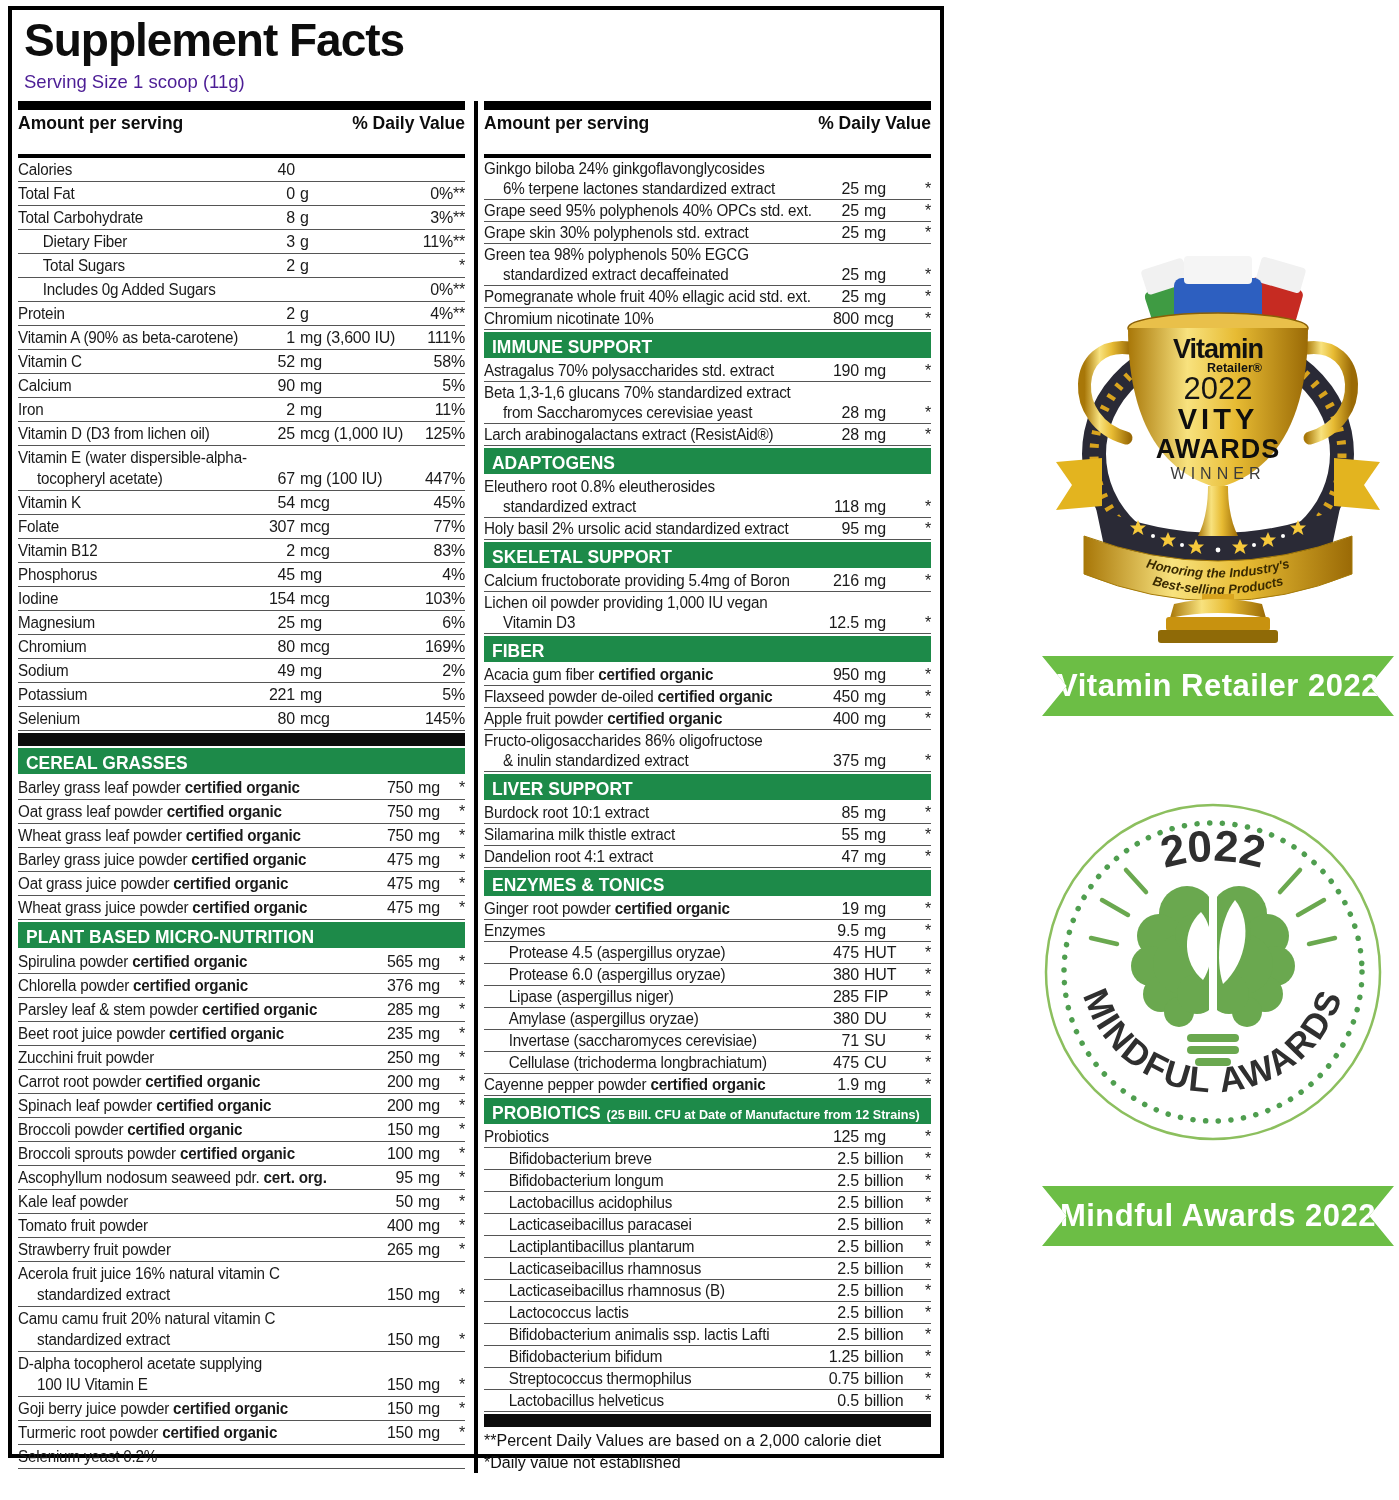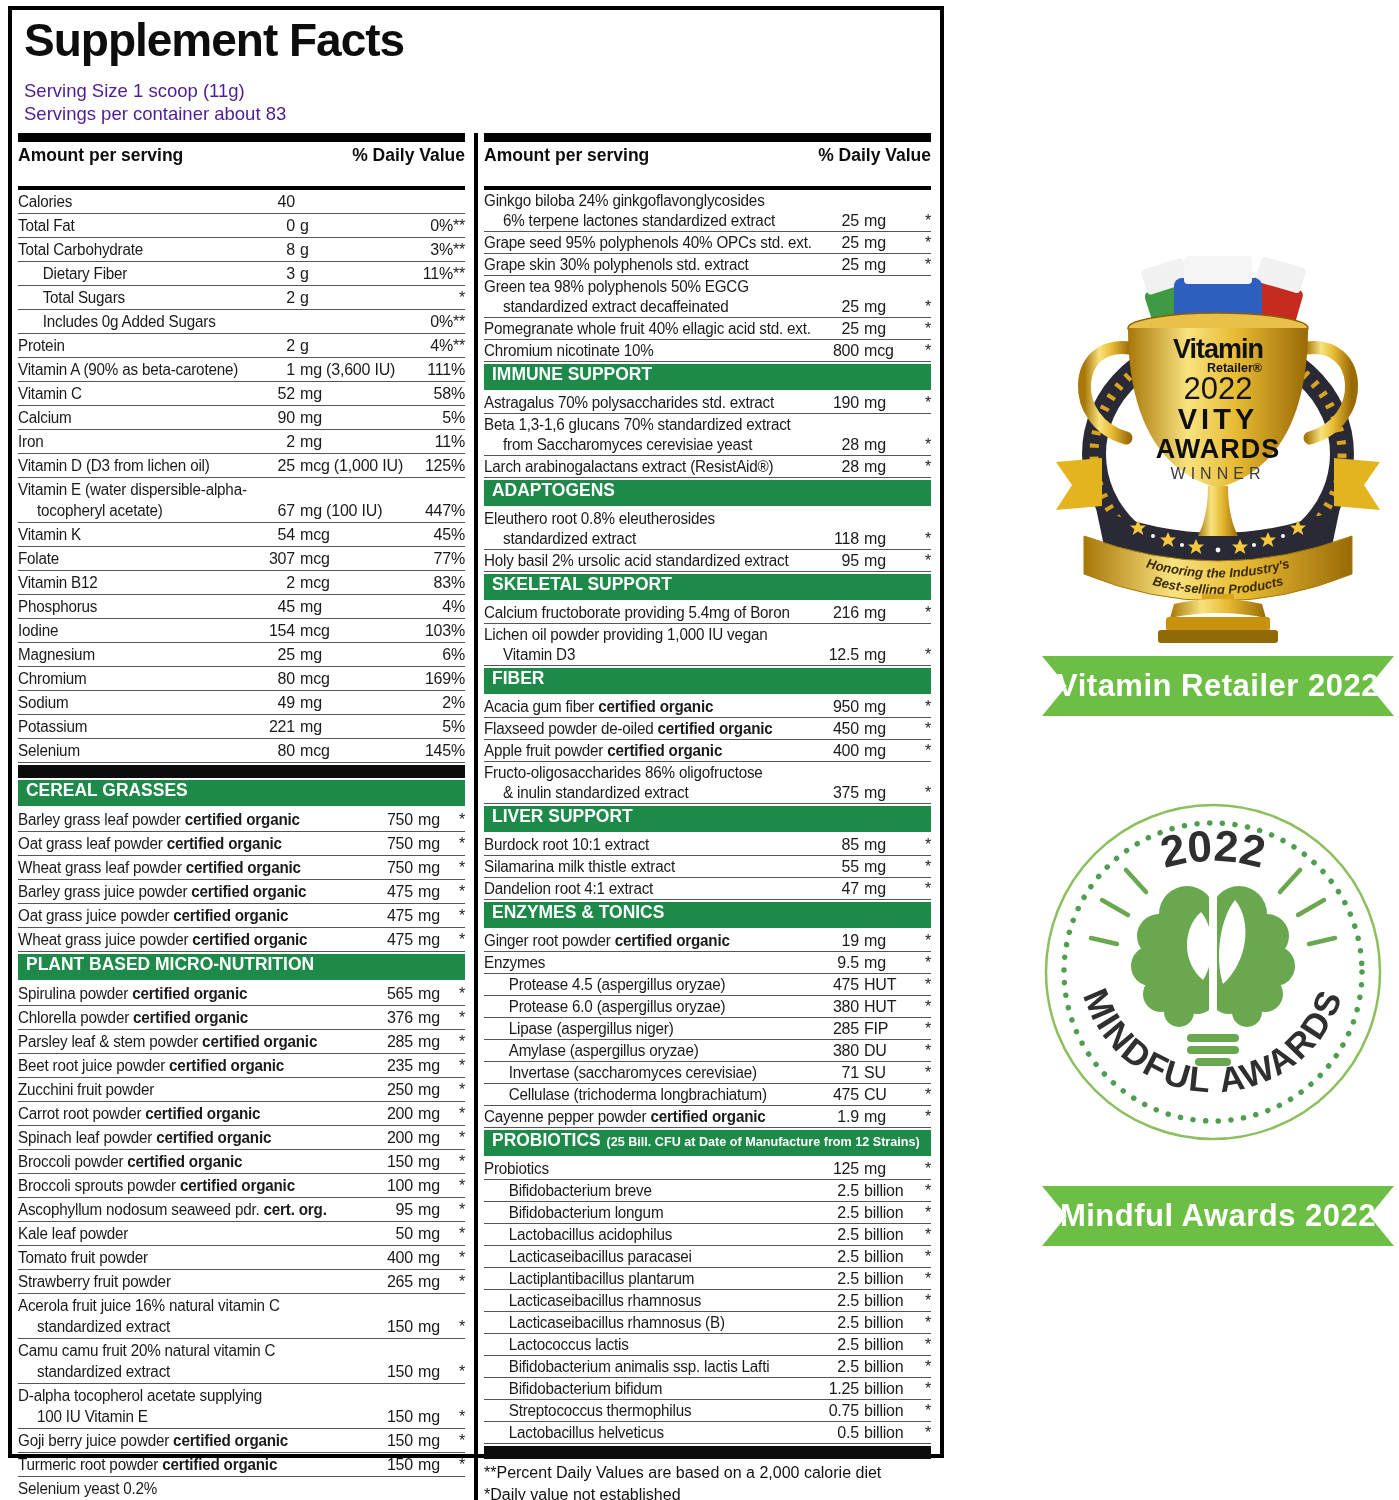--- a/index.html
+++ b/index.html
@@ -3,21 +3,21 @@
 <meta charset="utf-8">
 <style>
   * { box-sizing: border-box; }
   body { margin:0; background:#fff; font-family:"Liberation Sans","DejaVu Sans",sans-serif; }
   .canvas { position:relative; width:1399px; height:1500px; background:#fff; overflow:hidden; }
 
   
   .panel { position:absolute; left:8px; top:6px; width:936px; height:1452px;
            border:4px solid #000; background:#fff; display:flex; flex-direction:column; }
   .titlebox { padding:6px 12px 4px 12px; }
-  .titlebox h1 { margin:0 0 15px 0; font-size:46px; line-height:48px; font-weight:bold; letter-spacing:-1px; color:#0d0d0d; }
+  .titlebox h1 { margin:0 0 6px 0; font-size:46px; line-height:48px; font-weight:bold; letter-spacing:-1px; color:#0d0d0d; }
   .serv { font-size:18.5px; line-height:23px; color:#4c1d95; }
 
   .cols { flex:1; display:flex; align-items:stretch; margin-top:4px; }
   .col { flex:1; min-width:0; padding:0 9px 0 6px; }
   .col-right { border-left:4px solid #000; }
 
   .bar-thick { height:9px; background:#000; }
   .bar-med   { height:4px; background:#000; }
   .bar-black { height:13px; background:#0c0c0c; margin:2px 0; }
 
@@ -35,21 +35,21 @@
   .amt { display:flex; align-items:flex-end; white-space:nowrap; }
   .num { display:inline-block; text-align:right; }
   .unit { display:inline-block; padding-left:5px; }
   .dv { text-align:right; white-space:nowrap; }
   .row.fact .num { width:50px; } .row.fact .unit { width:116px; } .row.fact .dv { width:54px; }
   .row:not(.fact) .num { width:44px; }
   .col-left  .row:not(.fact) .unit { width:32px; }  .col-left  .row:not(.fact) .dv { width:20px; }
   .col-right .row:not(.fact) .unit { width:56px; }  .col-right .row:not(.fact) .dv { width:16px; }
 
   .section { background:#1d8a49; color:#fff; height:26px; margin:2px 0;
-             display:flex; align-items:flex-start; padding-left:8px; overflow:hidden; }
+             display:flex; align-items:flex-end; padding-left:8px; overflow:hidden; }
   .sec-inner { display:flex; align-items:baseline; gap:6px; transform:scaleX(.97); transform-origin:0 50%; white-space:nowrap; }
   .sec-title { font-weight:bold; font-size:18px; }
   .sec-sub { font-weight:bold; font-size:13px; }
 
   .note { font-size:16px; line-height:20px; padding-top:2px; color:#111; }
 
   .otheri { position:absolute; left:16px; top:1555px; font-size:19px; color:#111; }
   .otheri b { font-weight:bold; }
 
   
@@ -64,21 +64,20 @@
 </style>
 </head>
 <body>
 
 <div class="canvas">
 
   <div class="panel">
     <div class="titlebox">
       <h1>Supplement Facts</h1>
       <div class="serv">Serving Size 1 scoop (11g)</div>
-      <div class="serv">Servings per container about 83</div>
     </div>
     <div class="cols">
       <div class="col col-left">
         <div class="bar-thick"></div>
         <div class="colhead">
           <span>Amount per serving</span>
           <span>% Daily Value</span>
         </div>
         <div class="bar-med"></div>
         <div class="list" id="list-left">

